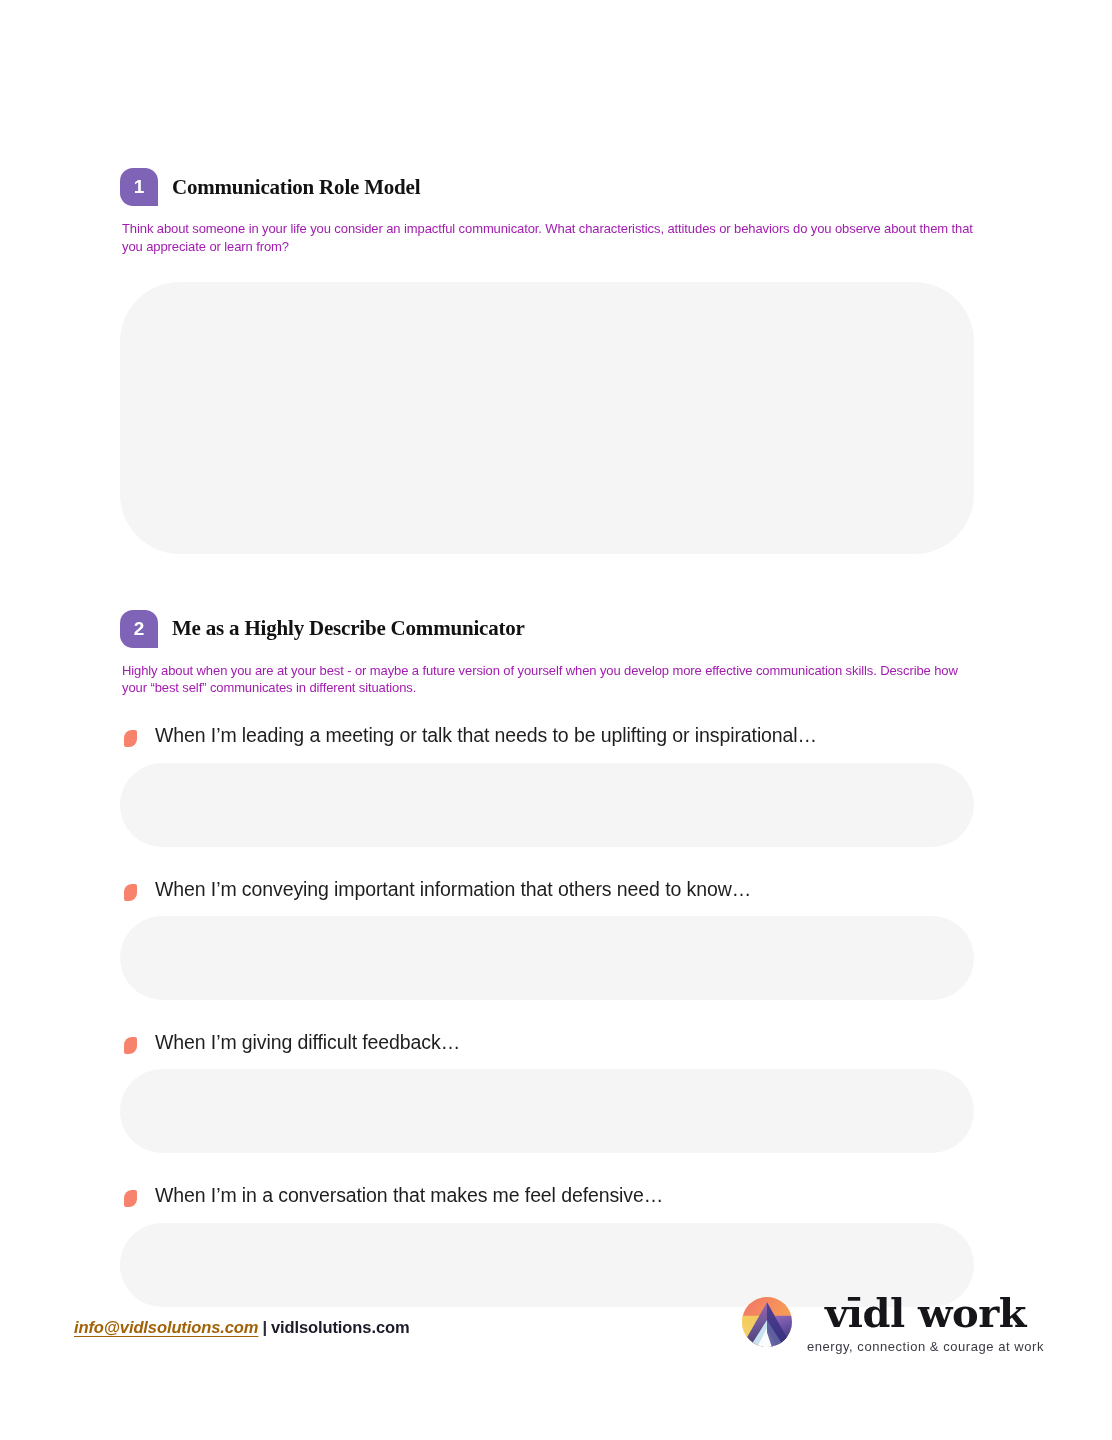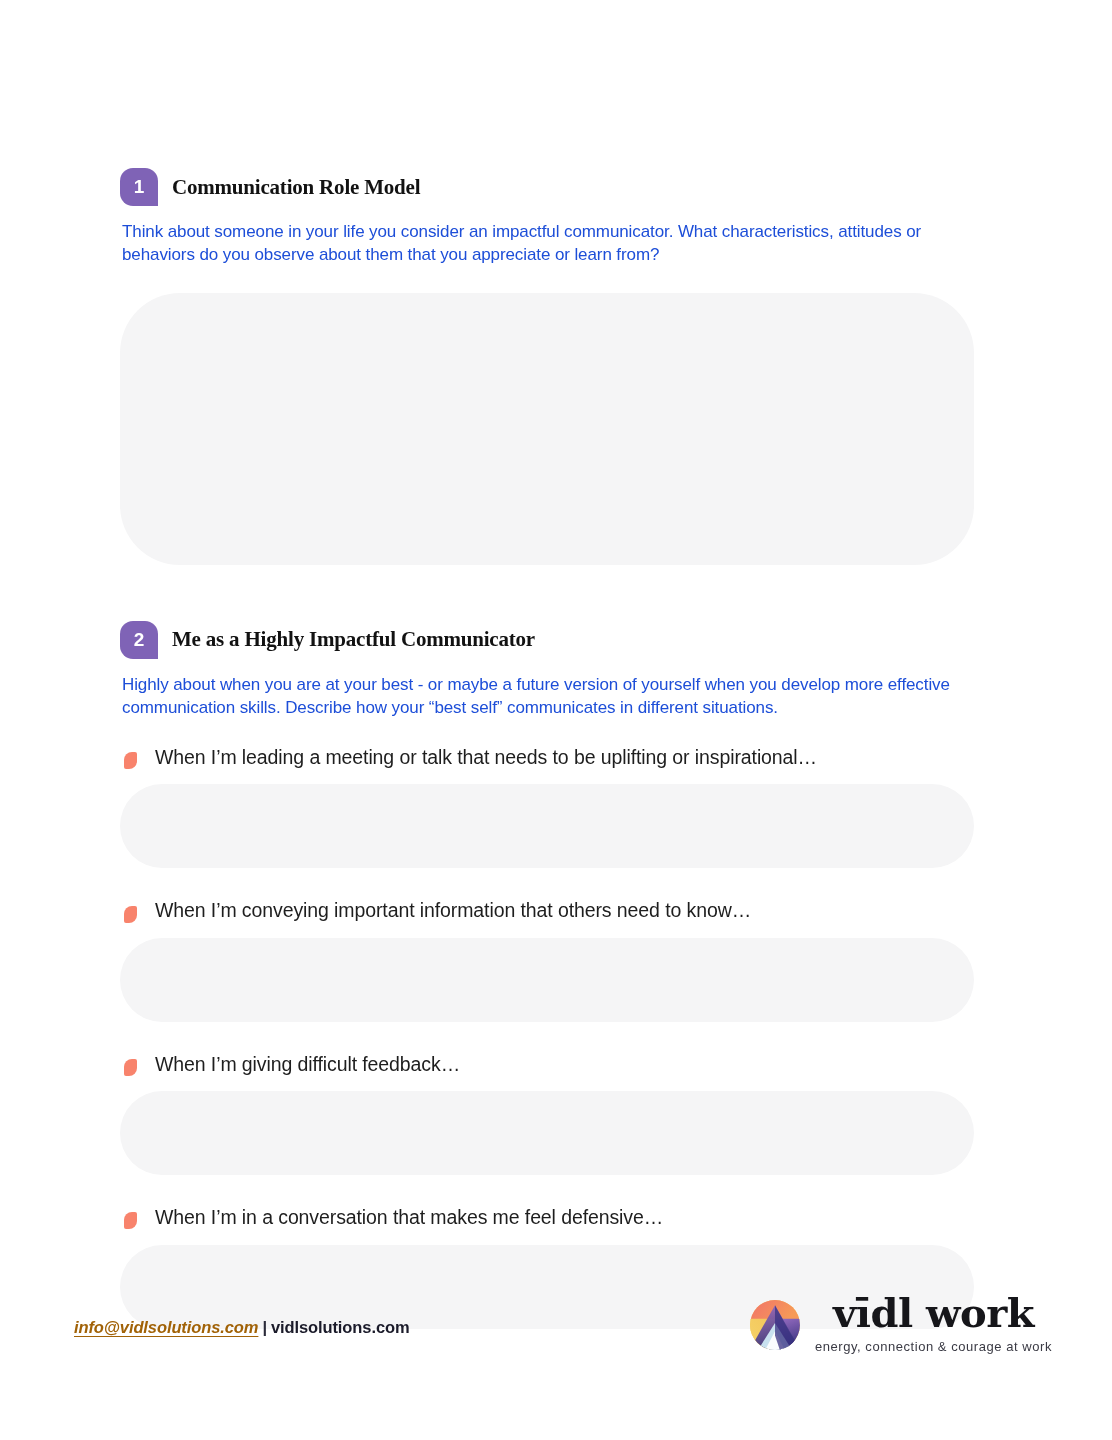--- a/index.html
+++ b/index.html
@@ -55,23 +55,23 @@
   .section-title {
     font-size: 21px;
     font-weight: bold;
     letter-spacing: -0.2px;
     color: #121212;
     font-family: Liberation Serif, serif;
   }
 
   
   .section-body {
-    font-size: 17px;
+    font-size: 13px;
     line-height: 1.37;
-    color: #1d4ed8;
+    color: #a21caf;
     margin: 14px 0 0 2px;
     letter-spacing: -0.1px;
   }
 
   
   .answer-box {
     background: #f5f5f6;
     border-radius: 60px;
     width: 854px;
   }
@@ -138,24 +138,24 @@
     color: #2b2b3a;
     padding: 0 4px;
   }
   .footer-site {
     color: #1b1b2a;
     margin-top: 28px;
   }
 
   .brand {
     position: absolute;
-    right: 60px;
+    right: 68px;
     top: 0;
     display: flex;
-    align-items: center;
+    align-items: flex-start;
     gap: 14px;
   }
   .brand-mark {
     width: 52px;
     height: 52px;
     flex: 0 0 auto;
     margin-top: 4px;
   }
   .brand-text {
     display: flex;
@@ -191,21 +191,21 @@
         <div class="num-badge">1</div>
         <div class="section-title">Communication Role Model</div>
       </div>
       <p class="section-body">Think about someone in your life you consider an impactful communicator. What characteristics, attitudes or behaviors do you observe about them that you appreciate or learn from?</p>
       <div class="answer-box large"></div>
     </div>
 
     <div class="block-2">
       <div class="section-head">
         <div class="num-badge">2</div>
-        <div class="section-title">Me as a Highly Impactful Communicator</div>
+        <div class="section-title">Me as a Highly Describe Communicator</div>
       </div>
       <p class="section-body">Highly about when you are at your best - or maybe a future version of yourself when you develop more effective communication skills. Describe how your “best self” communicates in different situations.</p>
 
       <div class="prompt-row first">
         <span class="leaf-bullet"></span>
         <span class="prompt-text">When I’m leading a meeting or talk that needs to be uplifting or inspirational…</span>
       </div>
       <div class="answer-box small"></div>
 
       <div class="prompt-row">

